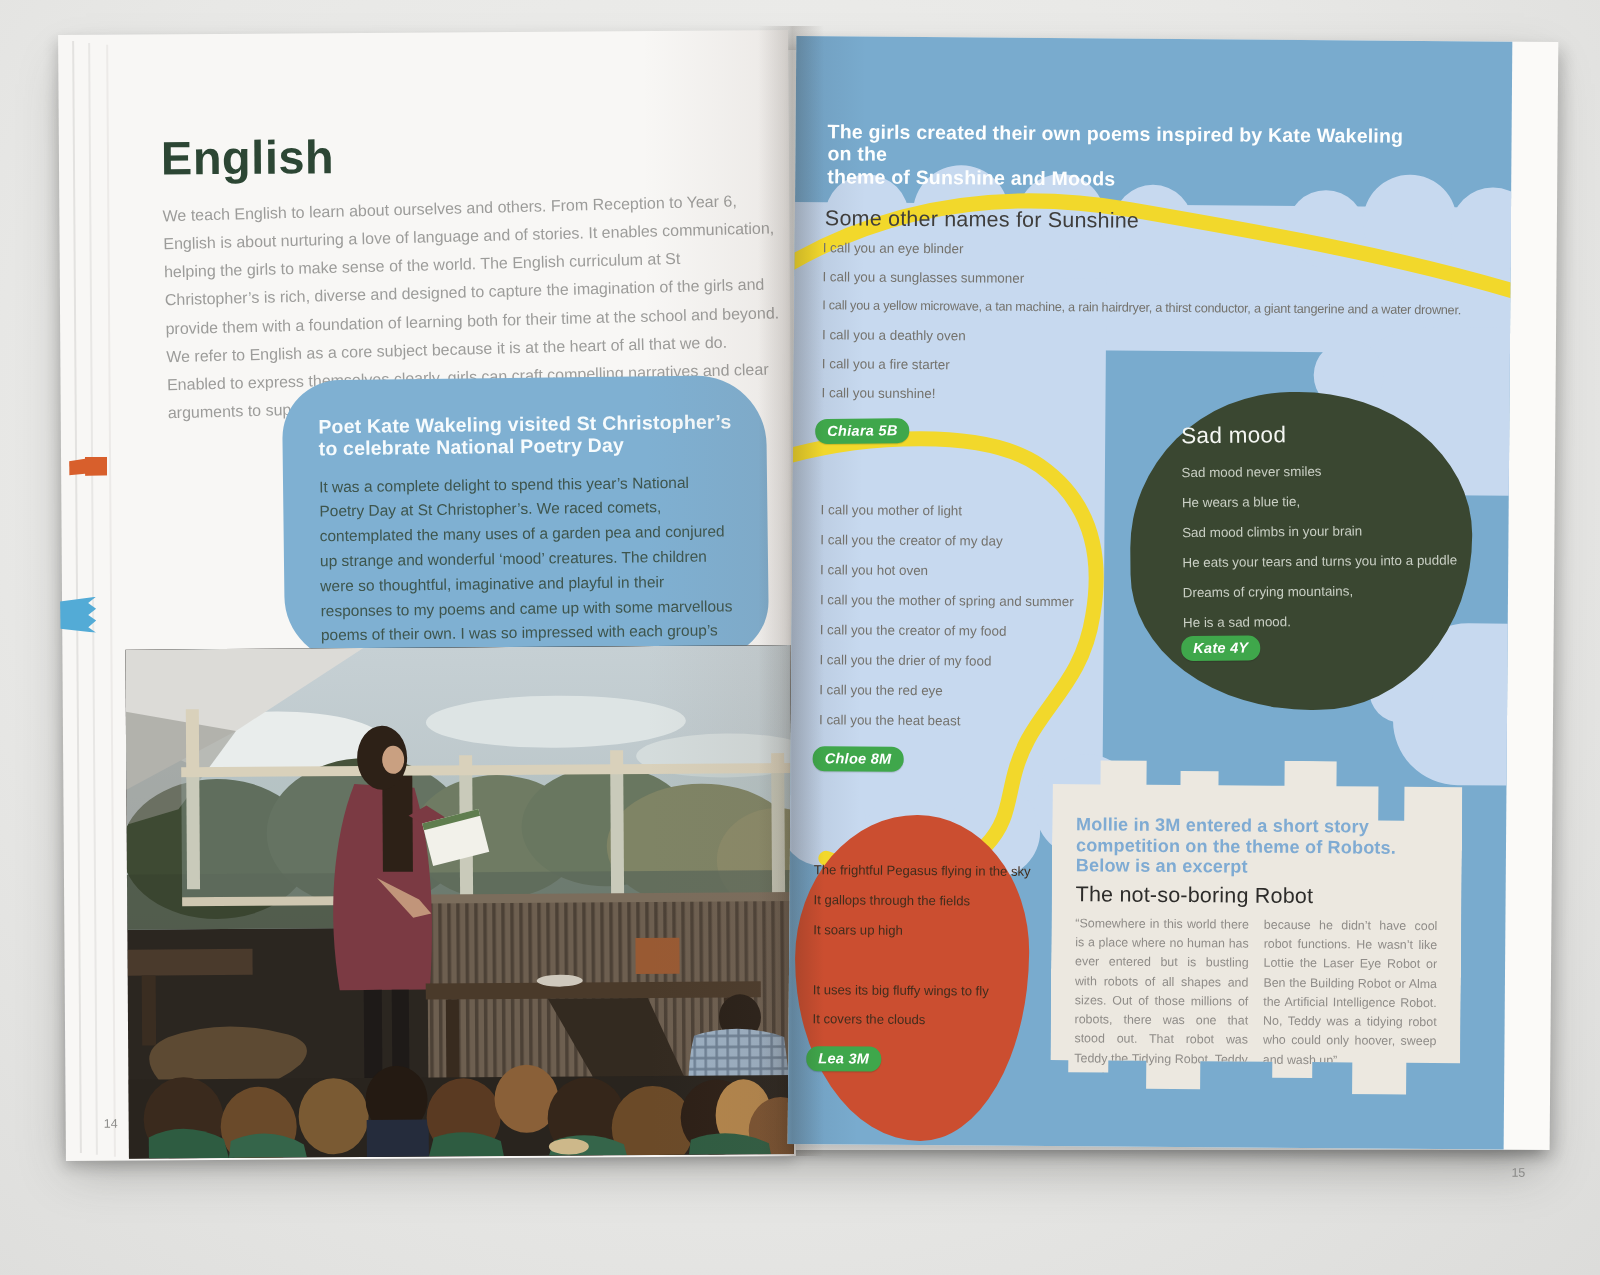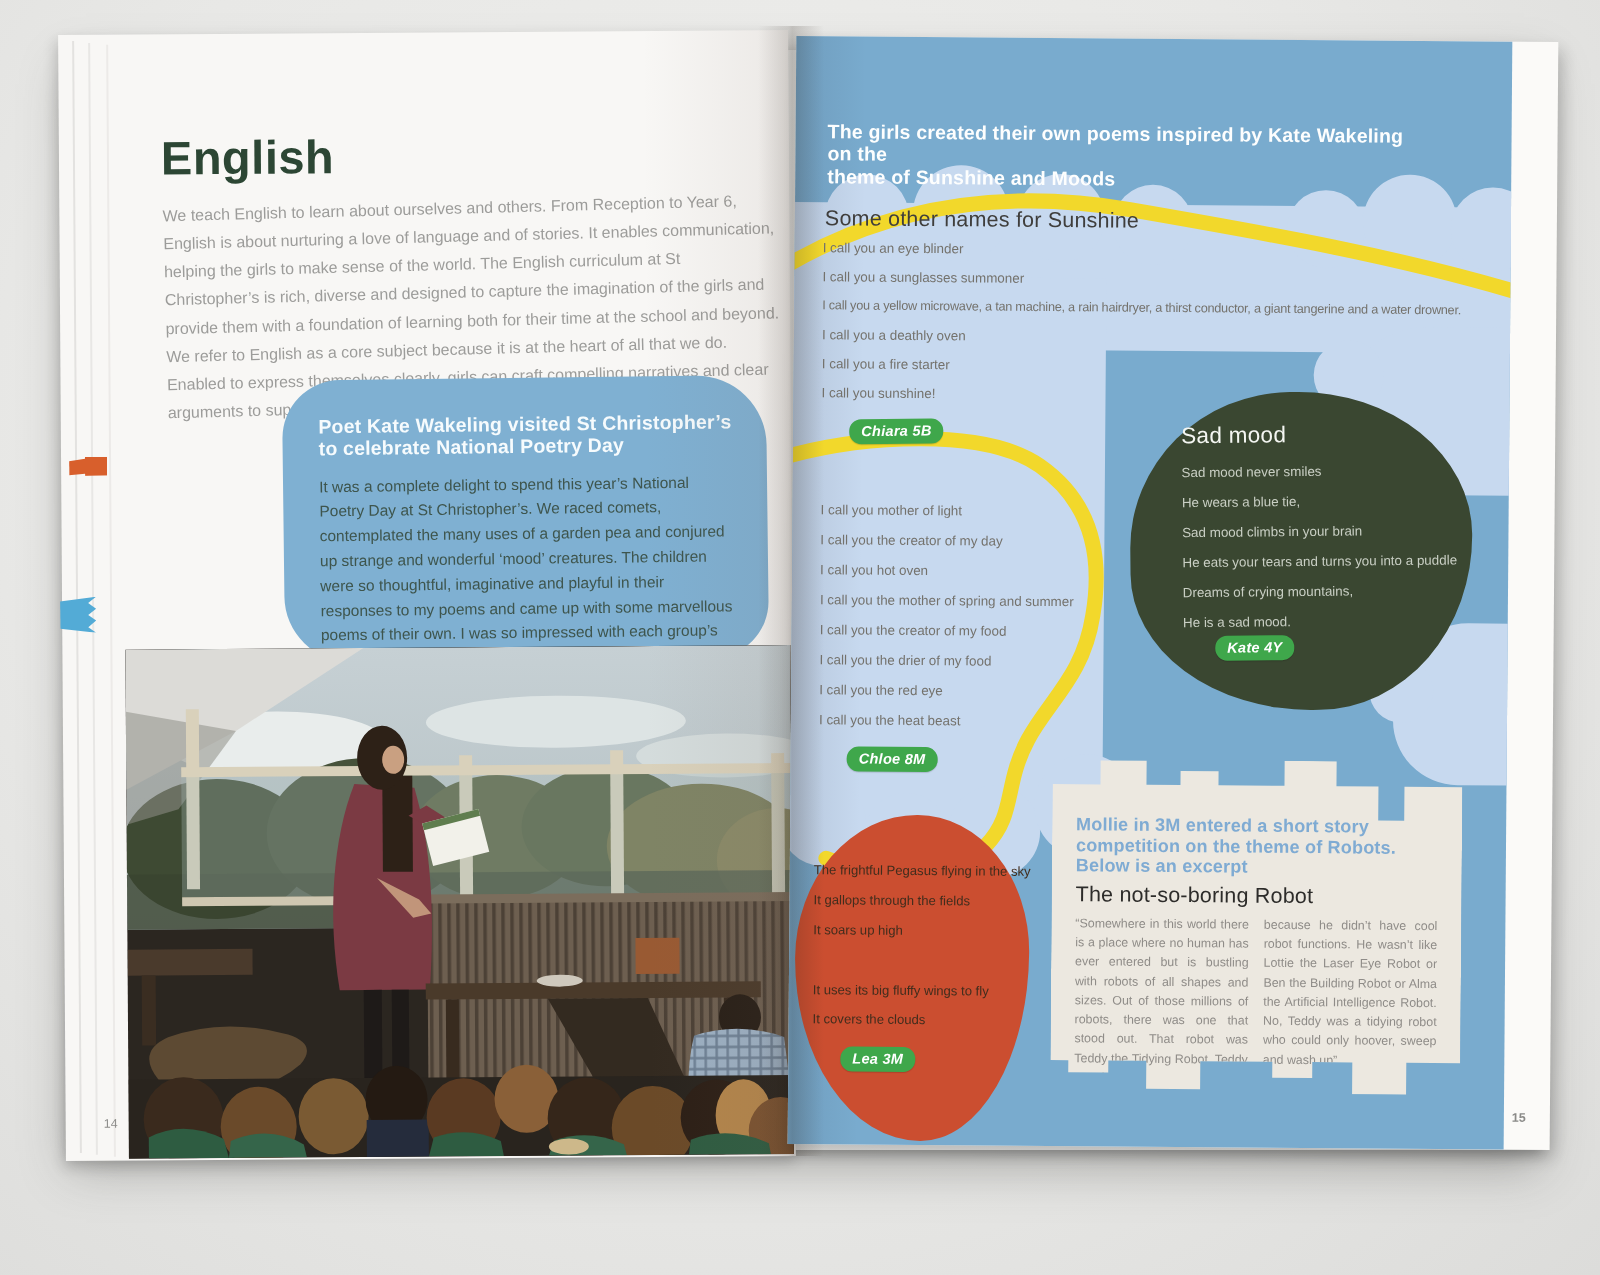--- a/index.html
+++ b/index.html
@@ -45,41 +45,41 @@
   .tab-blue { left:-2px; top:562px; width:36px; height:36px; background:#53abd6;
     clip-path:polygon(0 12%,100% 0,78% 17%,100% 33%,78% 50%,100% 66%,78% 84%,100% 100%,0 88%); }
 
   .photo { left:63px; top:615px; width:665px; height:509px; overflow:hidden; background:#2b2620; }
   .lp-num { left:38px; top:1082px; font-size:12.5px; color:#8c8c8a; }
 
   
   .blue-area { left:0; top:0; width:716px; height:1108px; background:#79abce; overflow:hidden; }
   .blue-area::after { content:""; position:absolute; inset:0;
     background:linear-gradient(90deg, rgba(30,30,40,.10), rgba(0,0,0,0) 70px); pointer-events:none; }
-  .rp-num { left:724px; top:1069px; font-size:12.5px; color:#8a8a88;font-weight:bold; }
+  .rp-num { left:724px; top:1124px; font-size:12.5px; color:#8a8a88; }
 
   .cloud { background:#c7d9ef; position:absolute; }
   .bump  { background:#c7d9ef; position:absolute; border-radius:50%; }
   .cloud-top  { left:-24px; top:166px; width:764px; height:146px; border-radius:0 0 0 0; }
   .cloud-left { left:-24px; top:240px; width:336px; height:552px; border-radius:0 0 70px 0; }
   .cloud-rt   { left:548px; top:286px; width:190px; height:168px; border-radius:85px 0 0 75px; }
   .cloud-rm   { left:602px; top:582px; width:136px; height:162px; border-radius:75px 0 0 65px; }
 
   .ribbon { left:0; top:0; width:716px; height:1108px; z-index:3; pointer-events:none; }
 
   .rp-heading { left:32px; top:84px; width:600px; color:#fdfefe; font-size:19.5px; font-weight:bold;
     line-height:1.15; letter-spacing:.2px; z-index:4; }
   .sun-title { left:30px; top:170px; font-size:21.5px; color:#3f3e3c; z-index:4; letter-spacing:.2px; }
 
   .pline { position:absolute; white-space:nowrap; font-size:13.4px; color:#74726c; z-index:4; }
   .pline.long { font-size:12.7px; letter-spacing:-.25px; }
 
   .badge { position:absolute; z-index:5; display:inline-block; background:#3fa74b; color:#fff;
     font-weight:bold; font-style:italic; font-size:14.5px; padding:4px 12px 5px; border-radius:12px;
-    letter-spacing:.3px; box-shadow:0 1px 1px rgba(0,0,0,.15);margin-left:34px; }
+    letter-spacing:.3px; box-shadow:0 1px 1px rgba(0,0,0,.15); }
 
   .sad-blob { left:338px; top:352px; width:342px; height:318px; background:#3a4731; z-index:6;
     border-radius:48% 52% 46% 54% / 50% 46% 56% 44%; transform:rotate(-1deg); }
   .sad-title { position:absolute; left:52px; top:30px; color:#f4f6f2; font-size:22.5px; letter-spacing:.3px; }
   .sad-line { position:absolute; left:52px; white-space:nowrap; font-size:13.4px; color:#c9cfc4; }
   .sad-badge { left:50px; top:243px; }
 
   .red-blob { left:6px; top:778px; width:234px; height:326px; background:#cb4e30; z-index:6;
     border-radius:52% 48% 46% 54% / 44% 42% 58% 56%; }
   .red-line { position:absolute; left:18px; white-space:nowrap; font-size:13.1px; color:#422d1d; }

